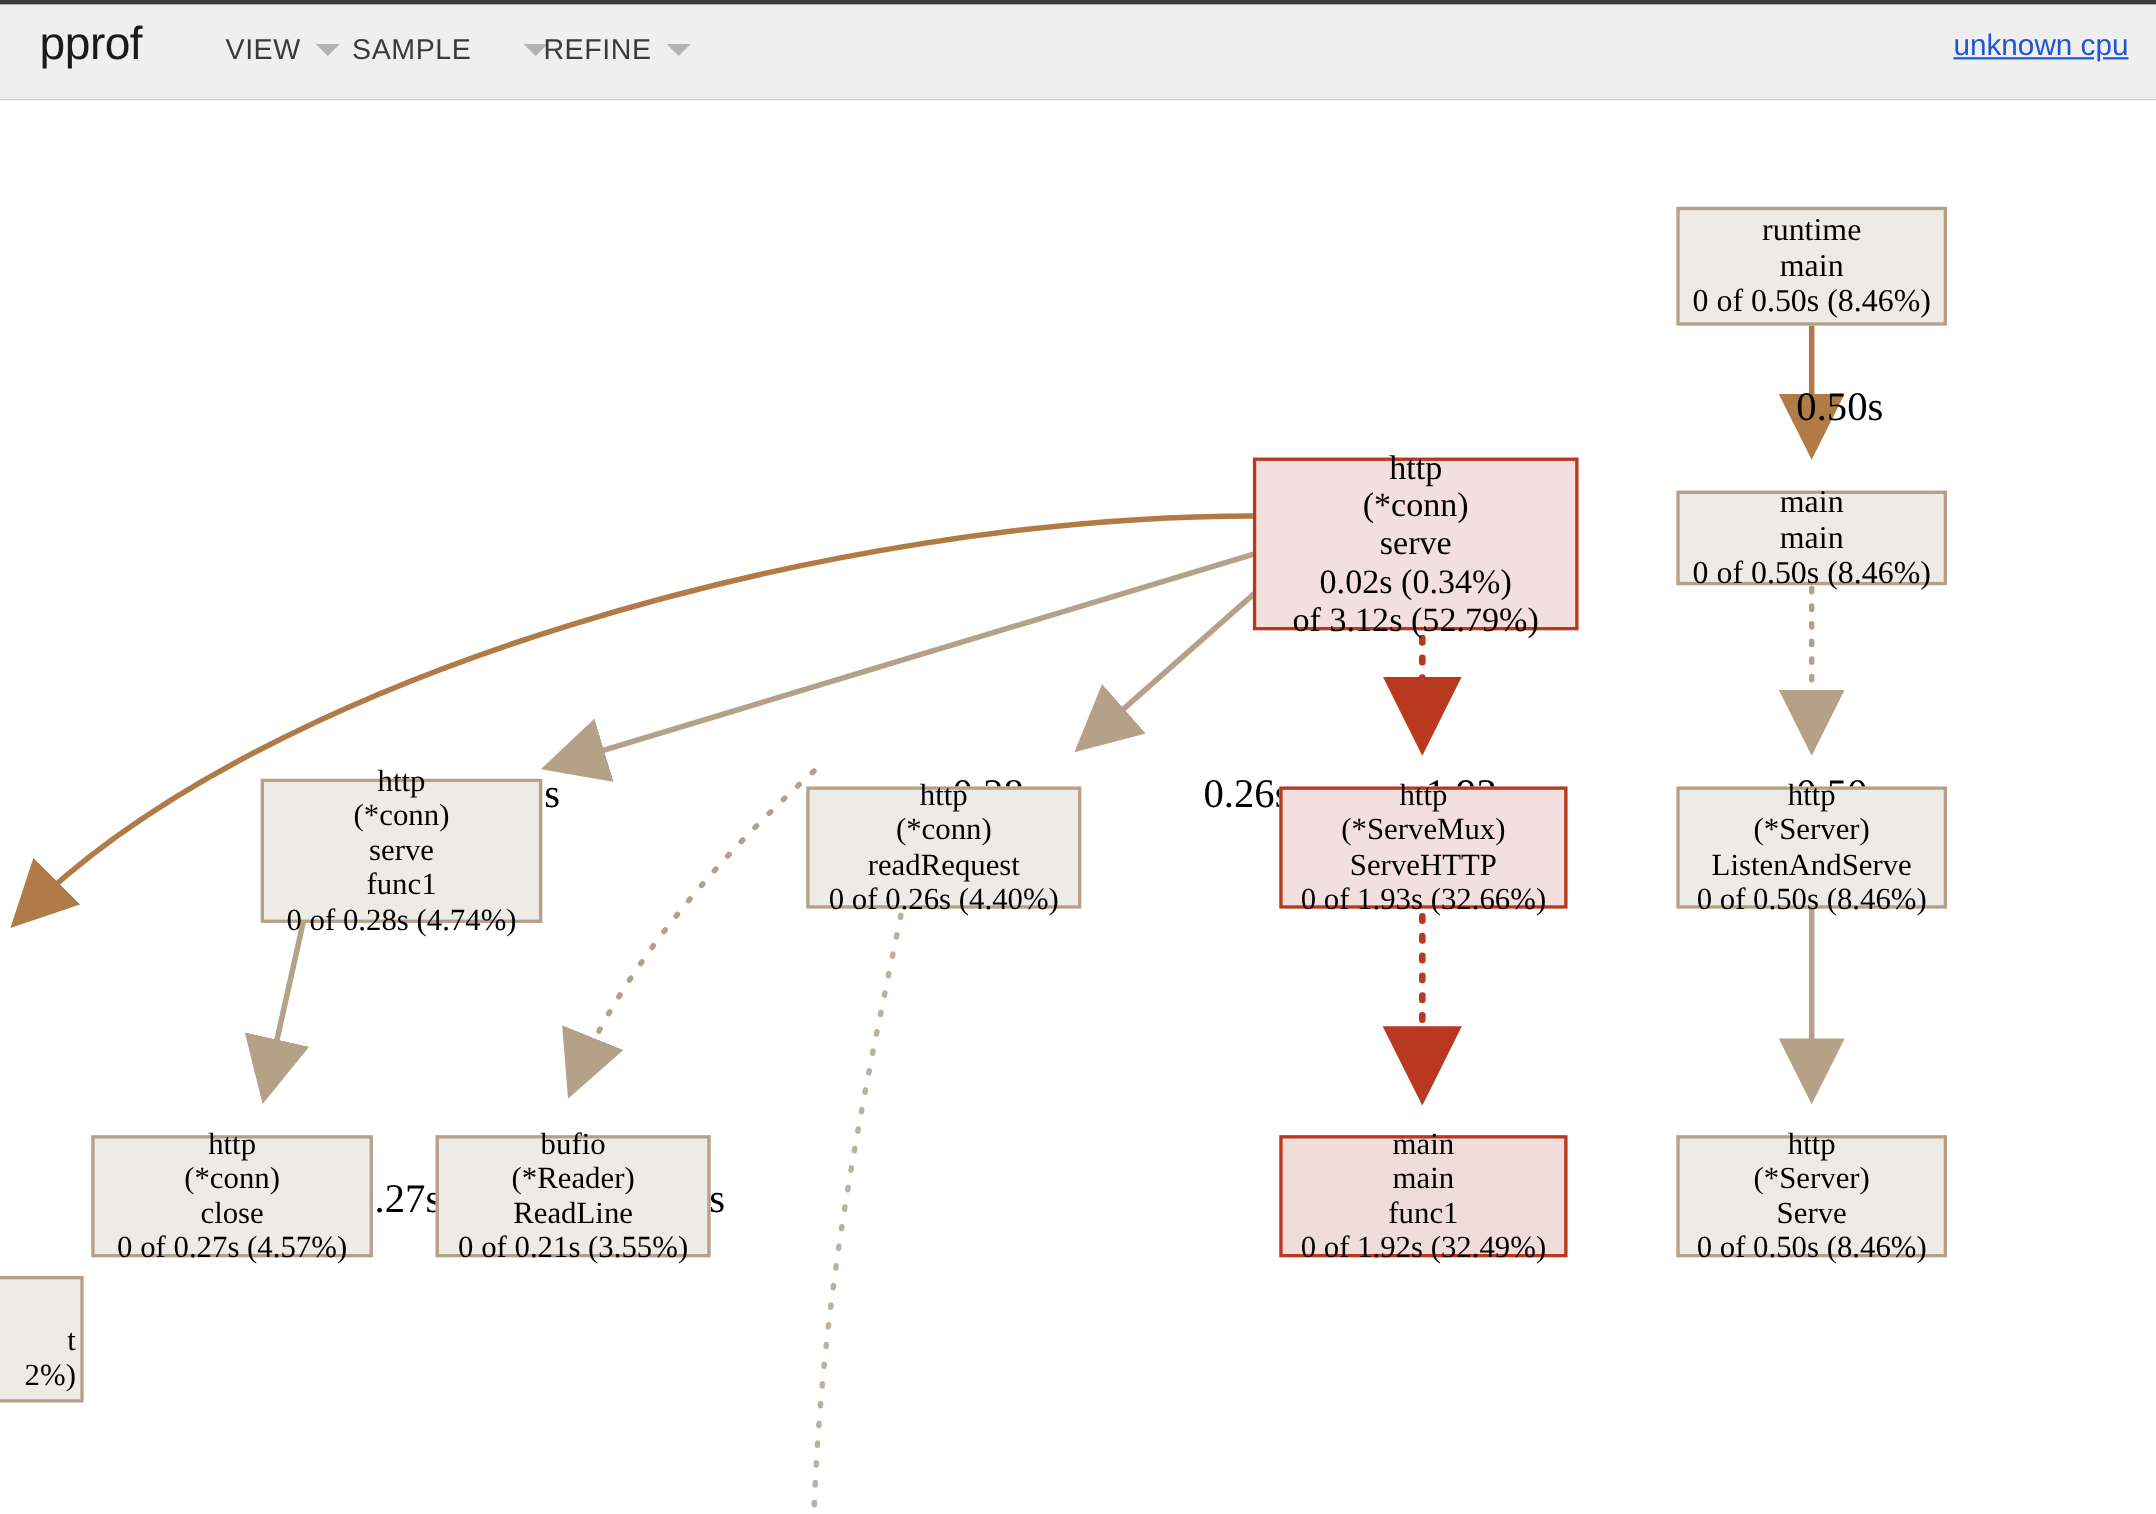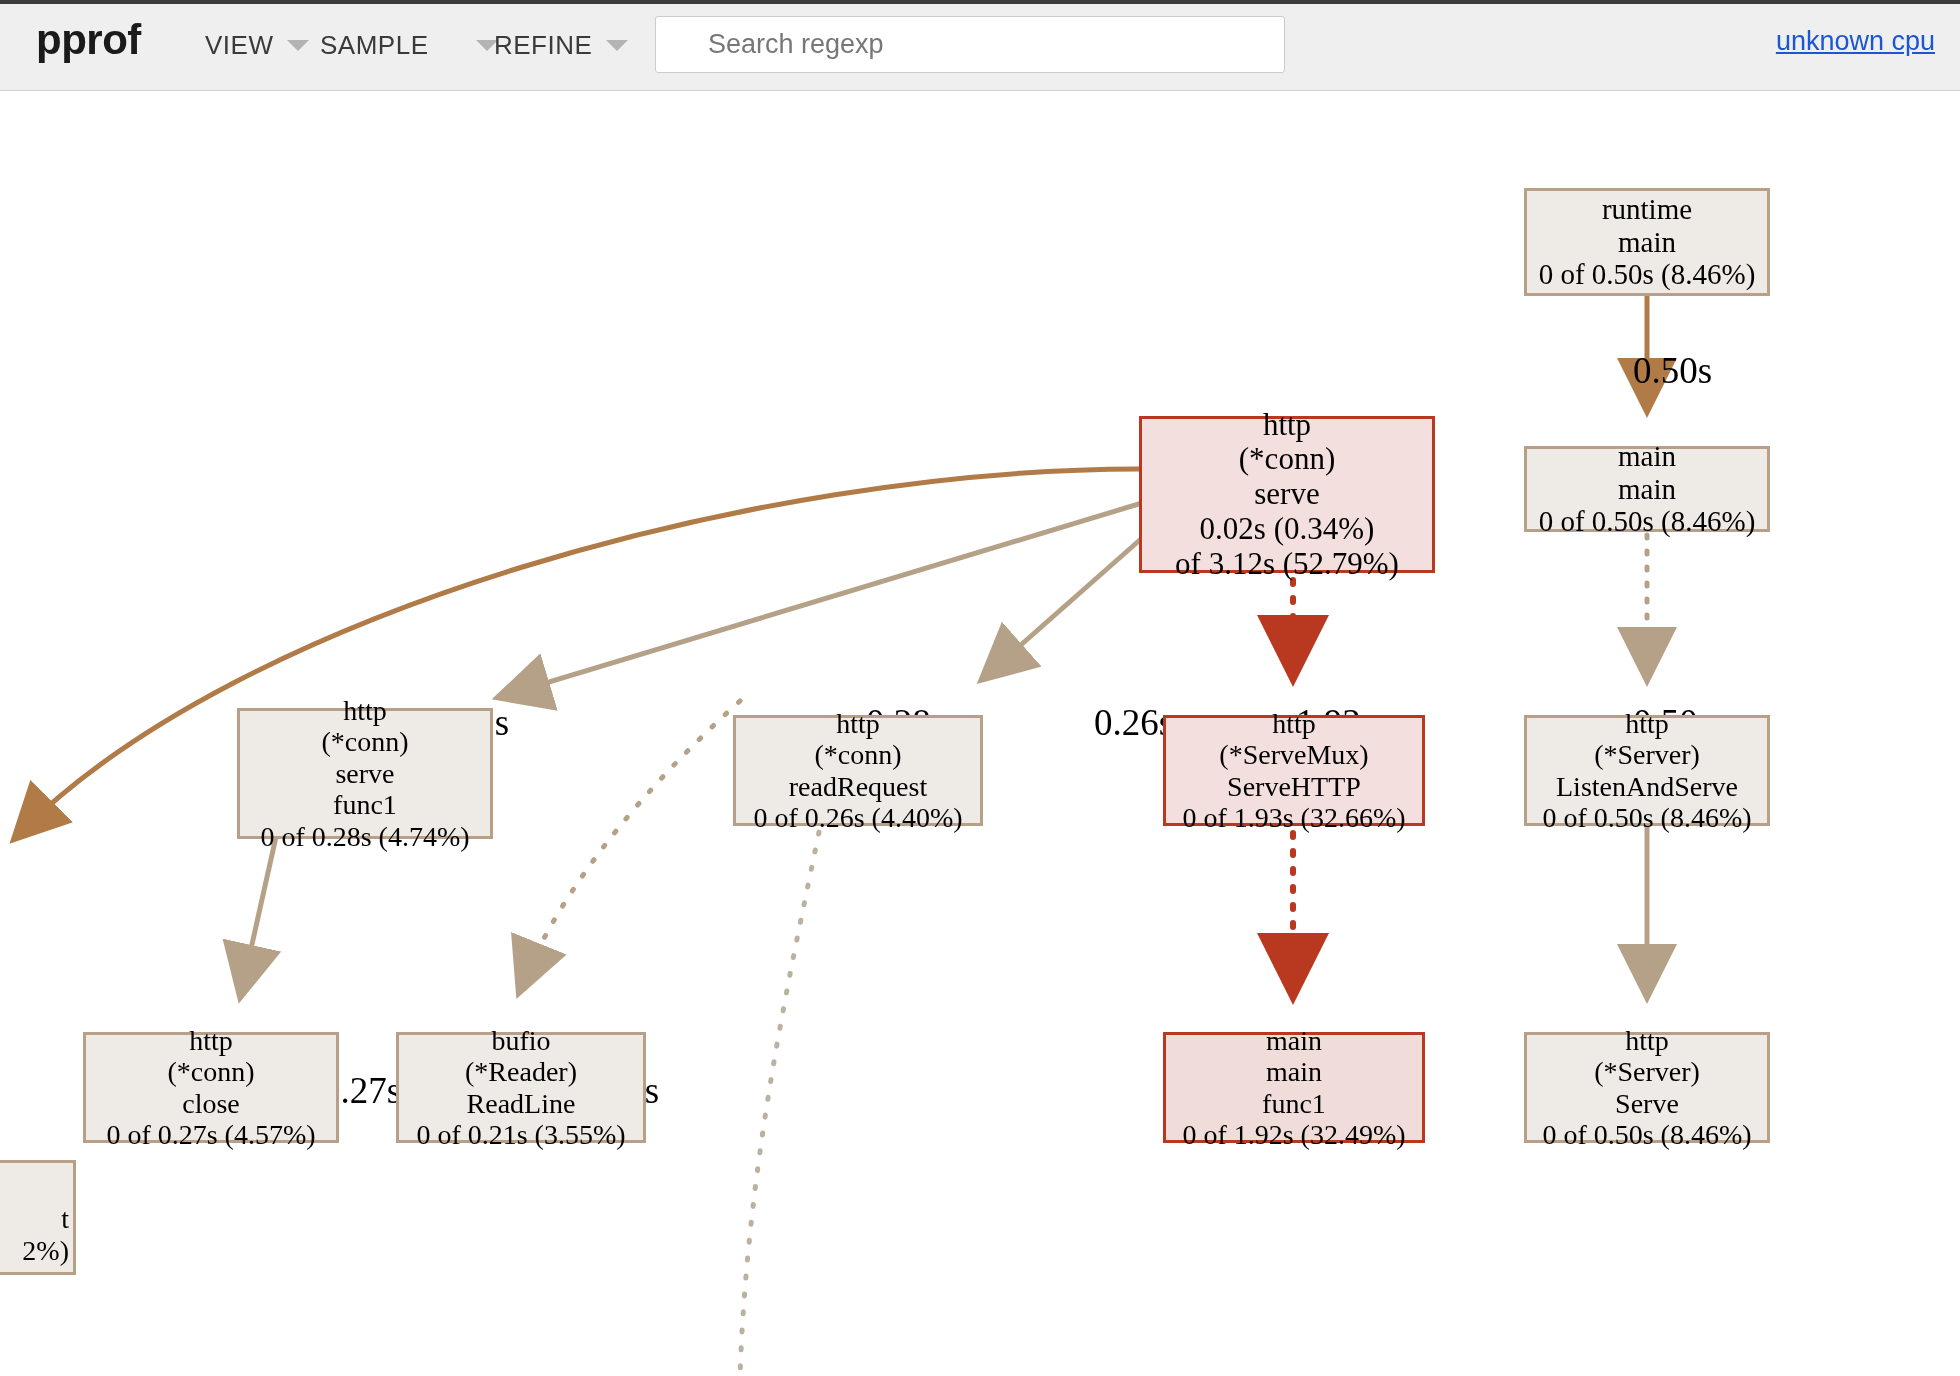--- a/index.html
+++ b/index.html
@@ -11,21 +11,21 @@
   #header{
     position:absolute;left:0;top:0;width:1960px;height:91px;
     background:#efefef;border-bottom:1px solid #cfcfcf;
     box-sizing:border-box;
   }
   #header:before{
     content:"";position:absolute;left:0;top:0;width:100%;height:4px;background:#3c3c3c;
   }
   #brand{
     position:absolute;left:36px;top:16px;
-    font-size:42px;font-weight:bold;color:#1b1b1b;letter-spacing:-0.5px;
+    font-size:42px;font-weight:normal;color:#1b1b1b;letter-spacing:-0.5px;
     font-family:"Liberation Sans",sans-serif;
   }
   .menu{
     position:absolute;top:28px;height:34px;
     font-size:26px;color:#3a3a3a;letter-spacing:0.5px;
     display:flex;align-items:center;gap:14px;cursor:default;
   }
   .caret{
     width:0;height:0;border-left:11px solid transparent;border-right:11px solid transparent;
     border-top:11px solid #b3b3b3;display:inline-block;
@@ -82,23 +82,20 @@
   </div>
   <div class="menu" id="menu-sample">
     <span>SAMPLE</span>
     <span class="caret"></span>
   </div>
   <div class="menu" id="menu-refine">
     <span>REFINE</span>
     <span class="caret"></span>
   </div>
 
-  <div id="search-box">
-    <input id="search-input" type="text" placeholder="Search regexp" style="">
-  </div>
 
   <a id="cpu-link" href="#">unknown cpu</a>
 </div>
 
 <div id="graph">
 
   <svg id="edges" viewBox="0 0 1960 1285">
     <defs>
       <marker id="ah-normal" markerWidth="12" markerHeight="12" refX="9" refY="6" orient="auto">
         <path d="M0,0 L12,6 L0,12 z" fill="#b5a188"></path>

